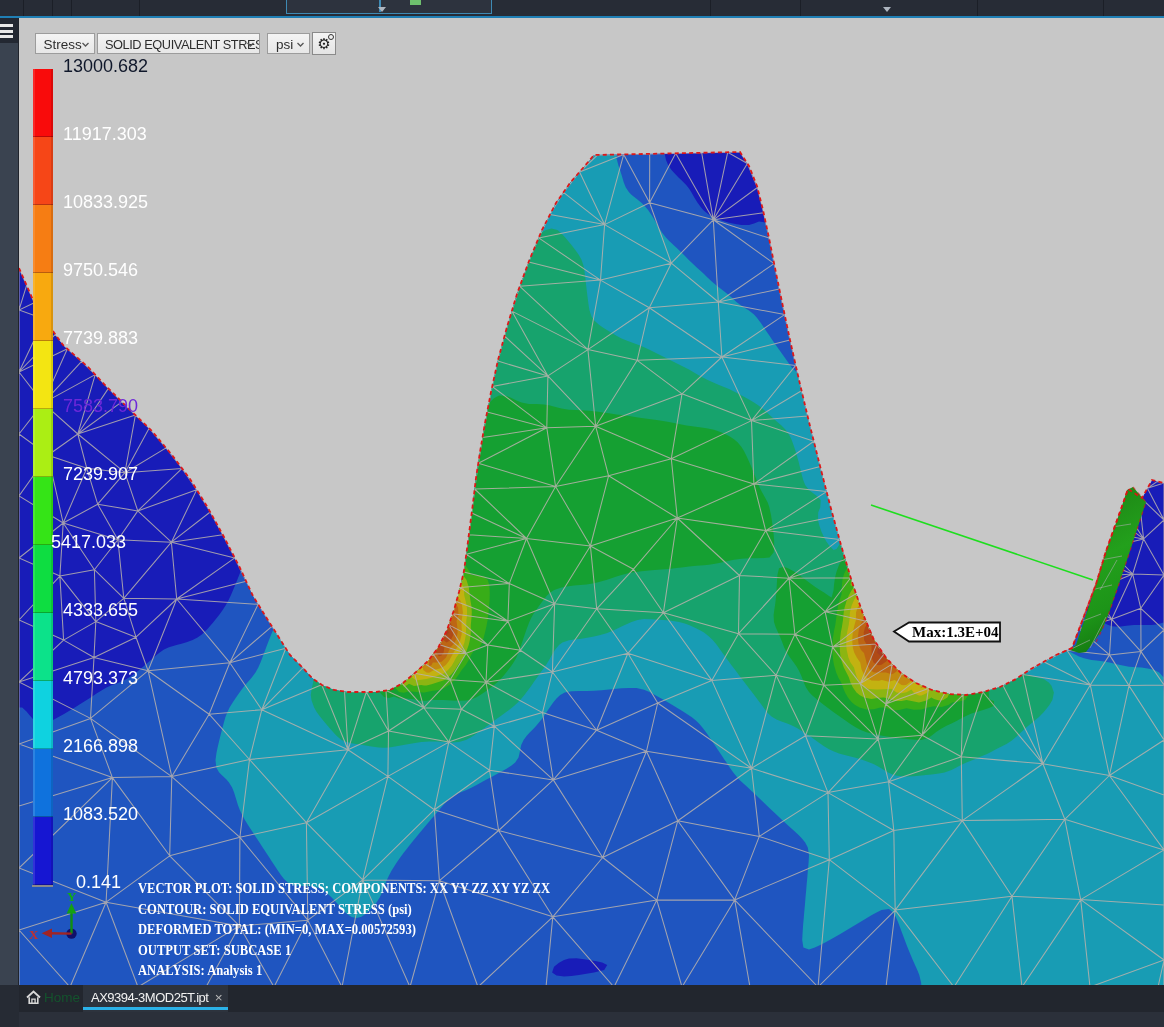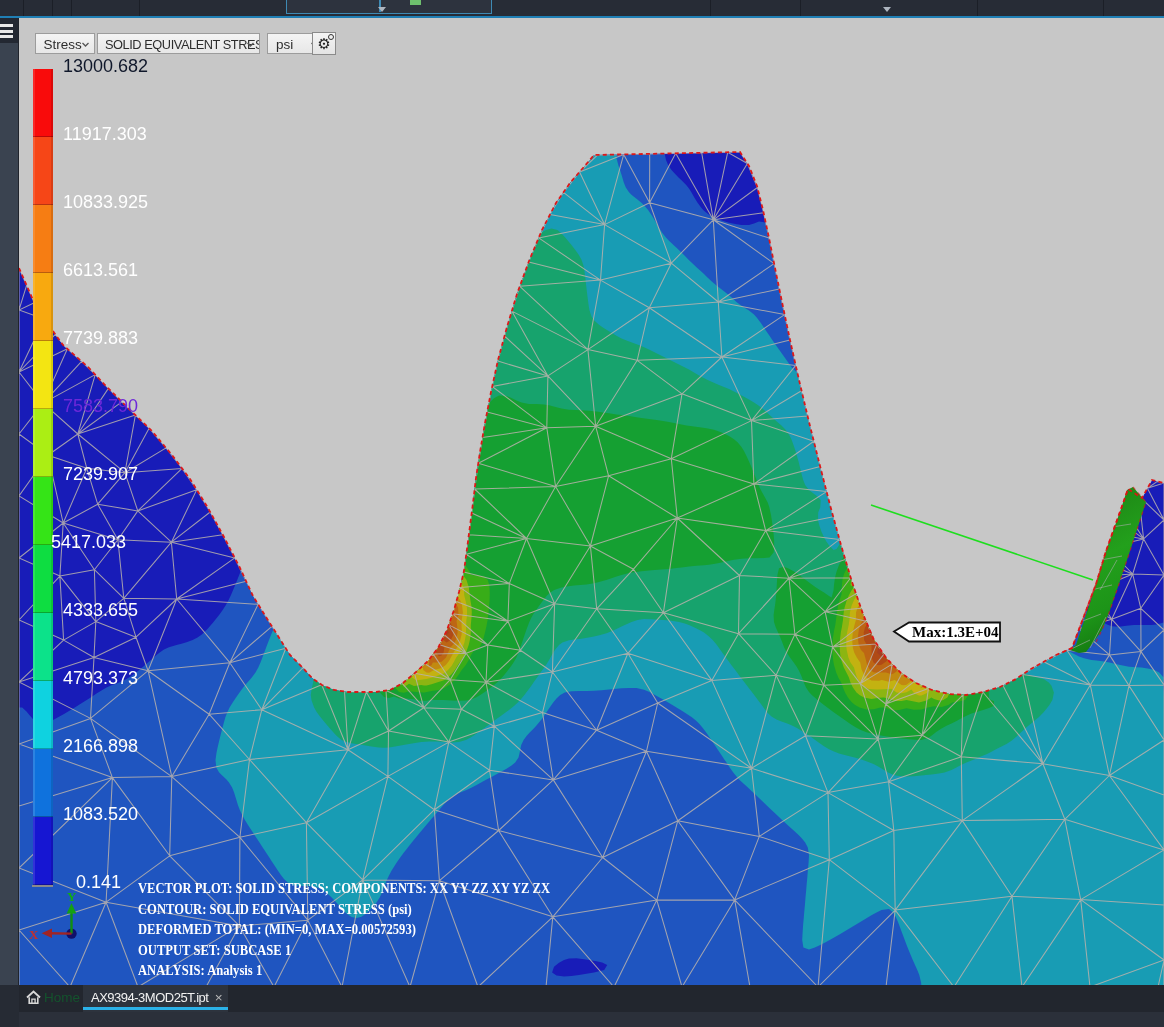--- a/index.html
+++ b/index.html
@@ -71,42 +71,42 @@
 <div class="abs" style="left:0;top:29.5px;width:13px;height:3px;background:#e8e8e8"></div>
 <div class="abs" style="left:0;top:35px;width:13px;height:3px;background:#e8e8e8"></div>
 <div class="abs" style="left:17.5px;top:16px;width:1.5px;height:969px;background:#20242c"></div>
 
 <div class="abs" style="left:34.5px;top:33px;height:21px;width:60px;background:linear-gradient(#f4f4f4,#e7e7e7);border:1px solid #9c9c9c;color:#2d2d2d;font-size:13.5px;line-height:21px;padding-left:8px;box-sizing:border-box">Stress<svg style="position:absolute;right:4px;top:8px" width="9" height="6" viewBox="0 0 9 6">
       <path d="M1.5 1L4.5 4L7.5 1" stroke="#555" stroke-width="1.3" fill="none"></path>
     </svg></div>
 <div class="abs" style="left:97px;top:33px;height:21px;width:163px;background:linear-gradient(#f4f4f4,#e7e7e7);border:1px solid #9c9c9c;color:#2d2d2d;font-size:13.5px;line-height:21px;padding-left:7px;box-sizing:border-box;white-space:nowrap;overflow:hidden;font-size:12.8px;letter-spacing:-0.45px">SOLID EQUIVALENT STRESS<svg style="position:absolute;right:4px;top:8px" width="9" height="6" viewBox="0 0 9 6">
       <path d="M1.5 1L4.5 4L7.5 1" stroke="#555" stroke-width="1.3" fill="none"></path>
     </svg></div>
-<div class="abs" style="left:267px;top:33px;height:21px;width:57px;background:linear-gradient(#f4f4f4,#e7e7e7);border:1px solid #9c9c9c;color:#2d2d2d;font-size:13.5px;line-height:21px;padding-left:8px;box-sizing:border-box">psi<svg style="position:absolute;right:4px;top:8px" width="9" height="6" viewBox="0 0 9 6">
+<div class="abs" style="left:267px;top:33px;height:21px;width:43px;background:linear-gradient(#f4f4f4,#e7e7e7);border:1px solid #9c9c9c;color:#2d2d2d;font-size:13.5px;line-height:21px;padding-left:8px;box-sizing:border-box">psi<svg style="position:absolute;right:4px;top:8px" width="9" height="6" viewBox="0 0 9 6">
       <path d="M1.5 1L4.5 4L7.5 1" stroke="#555" stroke-width="1.3" fill="none"></path>
     </svg></div>
 <div class="abs" style="left:312px;top:32px;height:23px;width:24px;background:linear-gradient(#f4f4f4,#e4e4e4);border:1px solid #8a8a8a;box-sizing:border-box;color:#222;text-align:center;font-size:15px;line-height:21px">⚙<span style="position:absolute;right:1px;top:1px;width:4px;height:4px;border:1.2px solid #333;border-radius:50%;background:#f0f0f0"></span></div>
 
 <div style="position:absolute;left:33px;top:68.5px;width:19.5px;height:68.0px;background:#f90b0b;box-shadow:inset 0 -1px 0 rgba(0,0,0,.25), inset -2px 0 0 rgba(0,0,0,.12), inset 2px 0 0 rgba(255,255,255,.12)"></div>
 <div style="position:absolute;left:33px;top:136.5px;width:19.5px;height:68.0px;background:#f64617;box-shadow:inset 0 -1px 0 rgba(0,0,0,.25), inset -2px 0 0 rgba(0,0,0,.12), inset 2px 0 0 rgba(255,255,255,.12)"></div>
 <div style="position:absolute;left:33px;top:204.5px;width:19.5px;height:68.0px;background:#f67d13;box-shadow:inset 0 -1px 0 rgba(0,0,0,.25), inset -2px 0 0 rgba(0,0,0,.12), inset 2px 0 0 rgba(255,255,255,.12)"></div>
 <div style="position:absolute;left:33px;top:272.5px;width:19.5px;height:68.0px;background:#f8a90f;box-shadow:inset 0 -1px 0 rgba(0,0,0,.25), inset -2px 0 0 rgba(0,0,0,.12), inset 2px 0 0 rgba(255,255,255,.12)"></div>
 <div style="position:absolute;left:33px;top:340.5px;width:19.5px;height:68.0px;background:#f3e512;box-shadow:inset 0 -1px 0 rgba(0,0,0,.25), inset -2px 0 0 rgba(0,0,0,.12), inset 2px 0 0 rgba(255,255,255,.12)"></div>
 <div style="position:absolute;left:33px;top:408.5px;width:19.5px;height:68.0px;background:#abee14;box-shadow:inset 0 -1px 0 rgba(0,0,0,.25), inset -2px 0 0 rgba(0,0,0,.12), inset 2px 0 0 rgba(255,255,255,.12)"></div>
 <div style="position:absolute;left:33px;top:476.5px;width:19.5px;height:68.0px;background:#35e417;box-shadow:inset 0 -1px 0 rgba(0,0,0,.25), inset -2px 0 0 rgba(0,0,0,.12), inset 2px 0 0 rgba(255,255,255,.12)"></div>
 <div style="position:absolute;left:33px;top:544.5px;width:19.5px;height:68.0px;background:#0edd41;box-shadow:inset 0 -1px 0 rgba(0,0,0,.25), inset -2px 0 0 rgba(0,0,0,.12), inset 2px 0 0 rgba(255,255,255,.12)"></div>
 <div style="position:absolute;left:33px;top:612.5px;width:19.5px;height:68.0px;background:#0ce28a;box-shadow:inset 0 -1px 0 rgba(0,0,0,.25), inset -2px 0 0 rgba(0,0,0,.12), inset 2px 0 0 rgba(255,255,255,.12)"></div>
 <div style="position:absolute;left:33px;top:680.5px;width:19.5px;height:68.0px;background:#0fd2e0;box-shadow:inset 0 -1px 0 rgba(0,0,0,.25), inset -2px 0 0 rgba(0,0,0,.12), inset 2px 0 0 rgba(255,255,255,.12)"></div>
 <div style="position:absolute;left:33px;top:748.5px;width:19.5px;height:68.0px;background:#0f72dd;box-shadow:inset 0 -1px 0 rgba(0,0,0,.25), inset -2px 0 0 rgba(0,0,0,.12), inset 2px 0 0 rgba(255,255,255,.12)"></div>
 <div style="position:absolute;left:33px;top:816.5px;width:19.5px;height:68.0px;background:#1616d2;box-shadow:inset 0 -1px 0 rgba(0,0,0,.25), inset -2px 0 0 rgba(0,0,0,.12), inset 2px 0 0 rgba(255,255,255,.12)"></div>
 <div style="position:absolute;left:32px;top:884.5px;width:21px;height:2px;background:#8a8a8a"></div>
 <div style="position:absolute;left:63px;top:65.5px;color:#0f172a;font-size:18px;line-height:20px;transform:translateY(-50%);font-family:'Liberation Sans',sans-serif">13000.682</div>
 <div style="position:absolute;left:63px;top:133.5px;color:#fff;font-size:18px;line-height:20px;transform:translateY(-50%);font-family:'Liberation Sans',sans-serif">11917.303</div>
 <div style="position:absolute;left:63px;top:201.5px;color:#fff;font-size:18px;line-height:20px;transform:translateY(-50%);font-family:'Liberation Sans',sans-serif">10833.925</div>
-<div style="position:absolute;left:63px;top:269.5px;color:#fff;font-size:18px;line-height:20px;transform:translateY(-50%);font-family:'Liberation Sans',sans-serif">6613.561</div>
+<div style="position:absolute;left:63px;top:269.5px;color:#fff;font-size:18px;line-height:20px;transform:translateY(-50%);font-family:'Liberation Sans',sans-serif">9750.546</div>
 <div style="position:absolute;left:63px;top:337.5px;color:#fff;font-size:18px;line-height:20px;transform:translateY(-50%);font-family:'Liberation Sans',sans-serif">7739.883</div>
 <div style="position:absolute;left:63px;top:405.5px;color:#6d28d9;font-size:18px;line-height:20px;transform:translateY(-50%);font-family:'Liberation Sans',sans-serif">7583.790</div>
 <div style="position:absolute;left:63px;top:473.5px;color:#fff;font-size:18px;line-height:20px;transform:translateY(-50%);font-family:'Liberation Sans',sans-serif">7239.907</div>
 <div style="position:absolute;left:51px;top:541.5px;color:#fff;font-size:18px;line-height:20px;transform:translateY(-50%);font-family:'Liberation Sans',sans-serif">5417.033</div>
 <div style="position:absolute;left:63px;top:609.5px;color:#fff;font-size:18px;line-height:20px;transform:translateY(-50%);font-family:'Liberation Sans',sans-serif">4333.655</div>
 <div style="position:absolute;left:63px;top:677.5px;color:#fff;font-size:18px;line-height:20px;transform:translateY(-50%);font-family:'Liberation Sans',sans-serif">4793.373</div>
 <div style="position:absolute;left:63px;top:745.5px;color:#fff;font-size:18px;line-height:20px;transform:translateY(-50%);font-family:'Liberation Sans',sans-serif">2166.898</div>
 <div style="position:absolute;left:63px;top:813.5px;color:#fff;font-size:18px;line-height:20px;transform:translateY(-50%);font-family:'Liberation Sans',sans-serif">1083.520</div>
 <div style="position:absolute;left:76px;top:881.5px;color:#fff;font-size:18px;line-height:20px;transform:translateY(-50%);font-family:'Liberation Sans',sans-serif">0.141</div>
 

